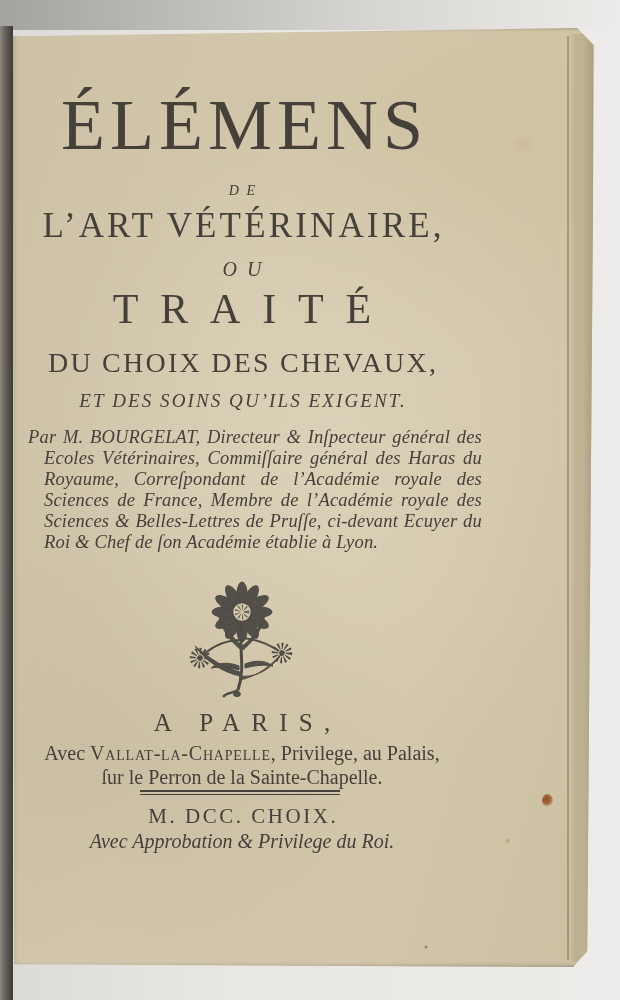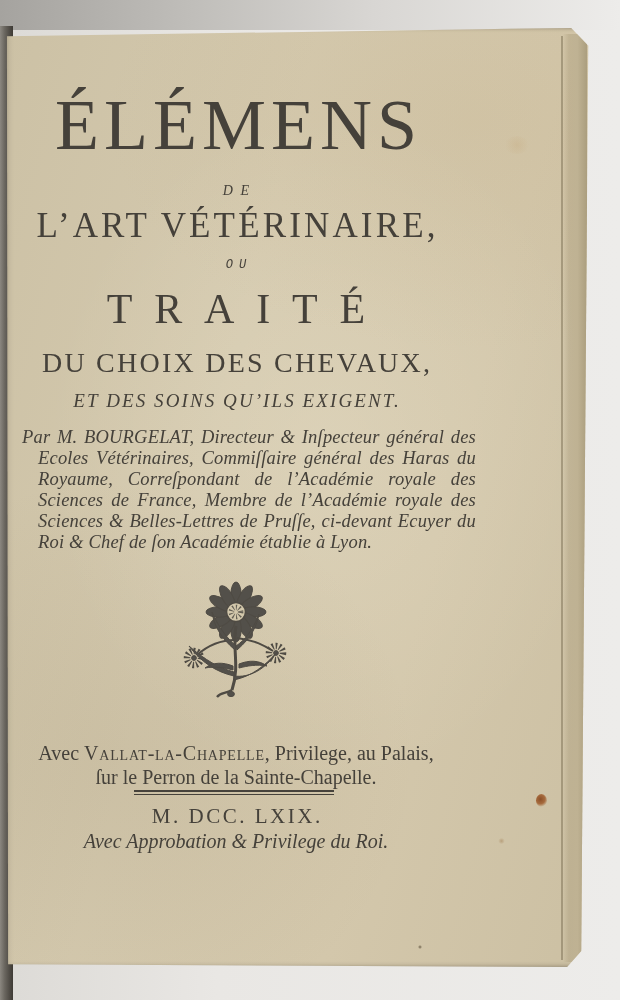--- a/index.html
+++ b/index.html
@@ -10,21 +10,21 @@
   }
   .top-band{
     position:absolute;left:0;top:0;width:620px;height:30px;
     background:linear-gradient(to right,#a5a39f 0%,#bfbdb9 30%,#d8d6d3 60%,#edecea 100%);
   }
   .left-strip{
     position:absolute;left:0;top:26px;bottom:0;width:13px;
     background:linear-gradient(to right,#8b8780 0%,#6b6760 35%,#4e4a44 75%,#3e3b35 100%);
   }
   .paper{
-    position:absolute;left:4px;top:26px;width:586px;height:942px;
+    position:absolute;left:10px;top:26px;width:586px;height:942px;
     background:
       radial-gradient(90% 35% at 80% 10%, rgba(186,158,108,0.12), rgba(0,0,0,0) 70%),
       radial-gradient(70% 40% at 18% 78%, rgba(122,104,70,0.10), rgba(0,0,0,0) 75%),
       radial-gradient(60% 45% at 55% 45%, rgba(255,250,232,0.18), rgba(0,0,0,0) 80%),
       linear-gradient(105deg,#ccc1a5 0%,#d4c9ae 38%,#d3c7ab 68%,#ccc0a3 100%);
     clip-path:polygon(0.5% 1.1%, 96.8% 0.2%, 99.7% 2.1%, 98.5% 98.2%, 96.1% 99.9%, 0.7% 99.6%);
     box-shadow:inset 0 4px 5px -3px rgba(55,50,40,0.6),
                inset 5px 0 7px -4px rgba(55,50,40,0.55),
                inset 0 -4px 5px -3px rgba(55,50,40,0.45);
     color:#45413a;
@@ -37,21 +37,21 @@
     position:absolute;right:27px;top:10px;bottom:8px;width:2px;
     background:rgba(122,109,82,0.5);
   }
   .line{
     position:absolute;left:14px;width:436px;text-align:center;
     white-space:nowrap;line-height:1.05;
   }
   .t-main   {top:62px; font-size:72px;letter-spacing:0.07em;text-indent:0.07em;}
   .t-de     {top:158px;font-size:14px;font-style:italic;letter-spacing:0.55em;text-indent:0.55em;}
   .t-art    {top:182px;font-size:35px;letter-spacing:0.09em;text-indent:0.09em;}
-  .t-ou     {top:233px;font-size:12px;font-style:italic;letter-spacing:0.5em;text-indent:0.5em;font-family:Liberation Mono, monospace;}
+  .t-ou     {top:233px;font-size:20px;font-style:italic;letter-spacing:0.5em;text-indent:0.5em;}
   .t-traite {top:261px;font-size:42px;letter-spacing:0.52em;text-indent:0.52em;}
   .t-choix  {top:322px;font-size:28px;letter-spacing:0.08em;text-indent:0.08em;}
   .t-soins  {top:365px;font-size:19px;letter-spacing:0.11em;text-indent:0.11em;font-style:italic;}
   .author{
     position:absolute;left:18px;top:401px;width:438px;
     font-size:18.5px;font-style:italic;line-height:1.14;
     text-align:justify;padding-left:16px;text-indent:-16px;
     letter-spacing:0.01em;
   }
   .ornament{position:absolute;left:14px;top:552px;width:436px;text-align:center;}
@@ -131,28 +131,29 @@
         <path d="M73,98 C55,94 40,84 28,68 C44,82 58,90 73,94 Z"></path>
         <path d="M73,102 C91,98 104,88 116,74 C104,92 88,100 73,98 Z"></path>
         <path d="M74,72 C60,60 53,48 51,34 C58,50 66,60 75,68 Z"></path>
         <path d="M76,72 C90,60 96,48 98,36 C92,52 84,62 75,68 Z"></path>
         <path d="M72,88 C62,84 52,84 44,90 C54,88 64,90 72,92 Z"></path>
         <path d="M78,86 C88,82 98,82 106,88 C96,86 86,88 78,90 Z"></path>
       </g>
     </svg>
   </div>
 
+  <div class="line i-city">A PARIS,</div>
   <div class="line i-chez"><span>Avec </span><span class="sc">Vallat-la-Chapelle</span><span>, Privilege, au Palais,</span></div>
   <div class="line i-addr">ſur le Perron de la Sainte-Chapelle.</div>
 
   <div class="rule">
       <div class="rule-inner"></div>
     </div>
 
-  <div class="line i-year">M. DCC. LXIX.</div>
+  <div class="line i-year">M. DCC. CHOIX.</div>
   <div class="line i-priv">Avec Approbation &amp; Privilege du Roi.</div>
 
   <div class="spot spot1"></div>
   <div class="spot spot2"></div>
   <div class="spot spot3"></div>
   <div class="spot spot4"></div>
 
   <div class="fore-edge-seam"></div>
   <div class="fore-edge"></div>
 </div>

